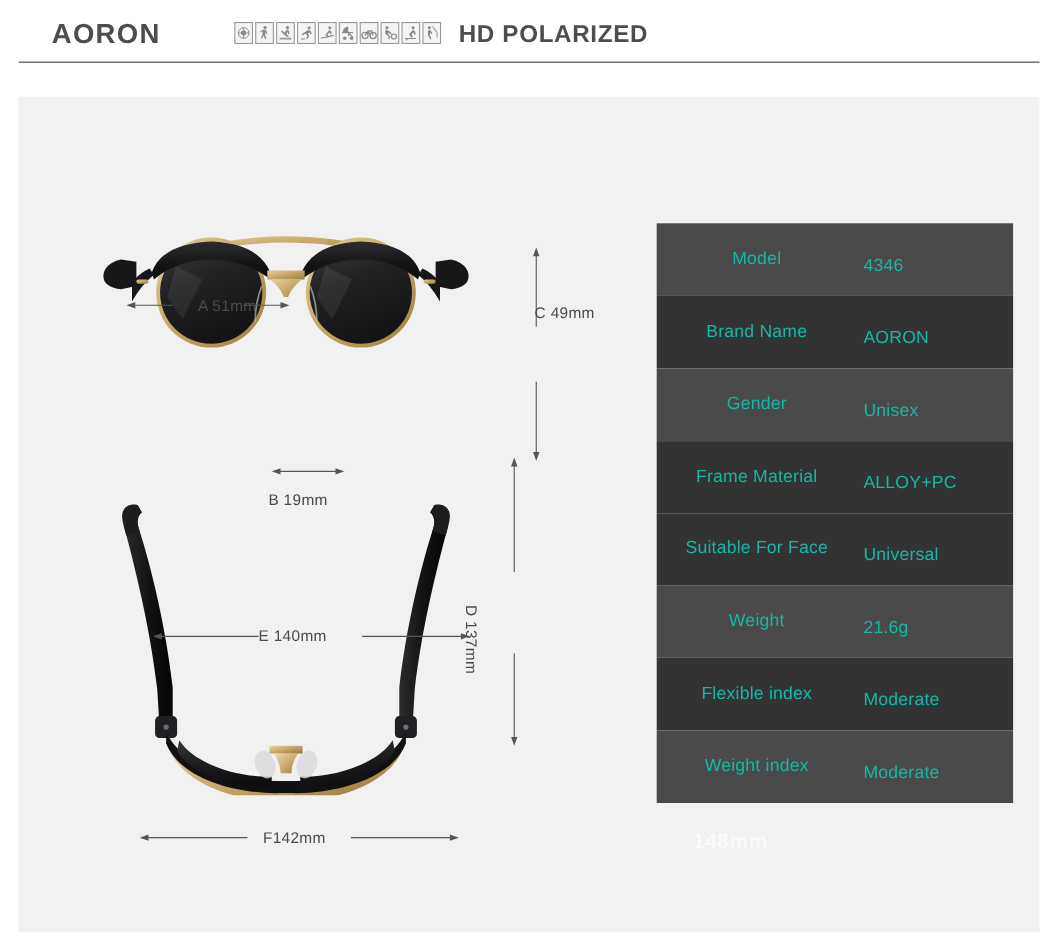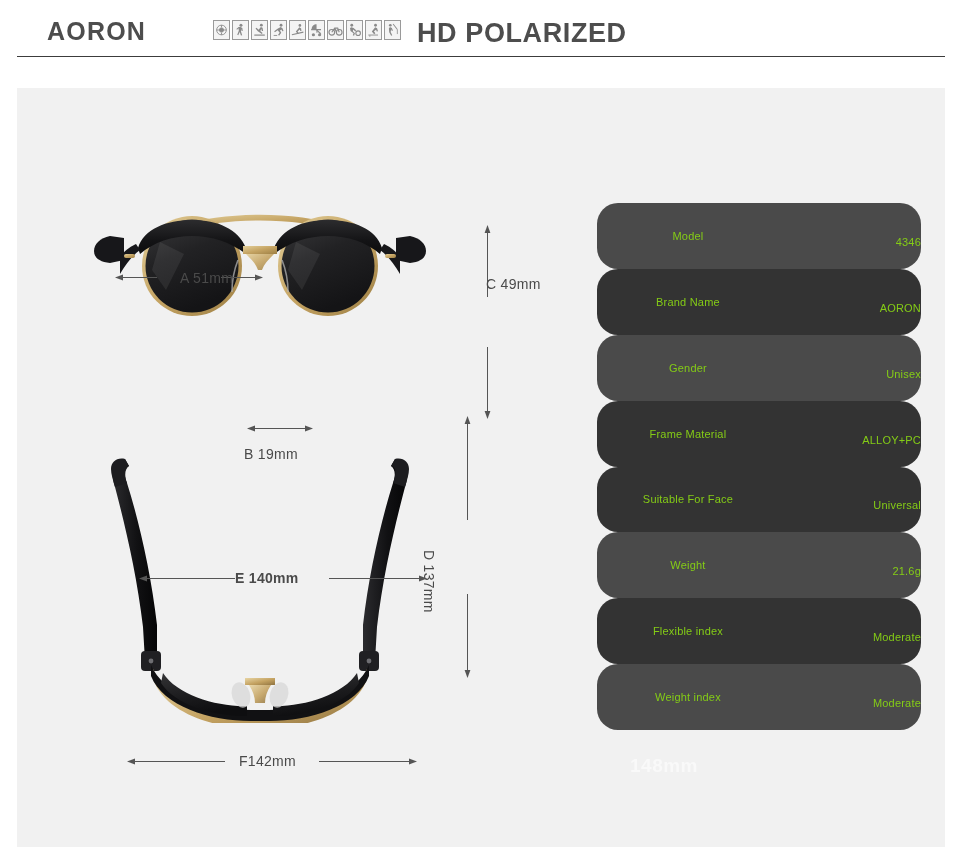--- a/index.html
+++ b/index.html
@@ -20,21 +20,21 @@
     color: #4d4d4d; font-family: "Liberation Sans", sans-serif;
   }
   .icon-strip { position: absolute; left: 213px; top: 20px; display: flex; gap: 2px; }
   .sport-icon {
     width: 17px; height: 20px; border: 1px solid #9a9a9a;
     background: #f4f4f4; position: relative; overflow: hidden;
   }
   .sport-icon svg { display: block; width: 100%; height: 100%; }
   .hd-title {
     position: absolute; left: 417px; top: 18px;
-    font-size: 27px; font-weight: bold; letter-spacing: 0.6px;
+    font-size: 22px; font-weight: bold; letter-spacing: 0.6px;
     color: #4d4d4d;
   }
   .header-rule {
     position: absolute; left: 17px; top: 56px; width: 928px; height: 1px;
     background: #3c3c3c;
   }
 
   
   .panel {
     position: absolute; left: 17px; top: 88px;
@@ -55,30 +55,30 @@
   .product { position: absolute; }
 
   
   .spec-table {
     position: absolute; left: 597px; top: 203px;
     width: 324px; height: 527px;
     display: flex; flex-direction: column;
   }
   .spec-row {
     flex: 1 1 0; display: flex; align-items: center;
-    color: #84cc16; font-size: 11px; border-radius: 21px;
+    color: #14b8a6; font-size: 16px;
   }
   .spec-row.odd  { background: #4a4a4a; }
   .spec-row.even { background: #333333; }
   .spec-key {
     width: 58%; text-align: center; padding-right: 6px;
     letter-spacing: 0.2px;
   }
   .spec-val {
-    width: 42%; text-align: right;
+    width: 42%; text-align: left;
     letter-spacing: 0.2px;
     margin-top: 12px;
   }
   .watermark {
     position: absolute; left: 630px; top: 755px;
     font-size: 19px; color: rgba(255,255,255,0.55);
     letter-spacing: 0.5px; font-weight: bold;
   }
 </style>
 </head>
@@ -342,21 +342,21 @@
     <div class="arrow-h" style="left:122px; top:486px; width:288px;">
       <svg width="288" height="9" viewBox="0 0 288 9">
         <g stroke="#555" stroke-width="1" fill="none">
           <line x1="2" y1="4.5" x2="96" y2="4.5"></line>
           <line x1="190" y1="4.5" x2="285" y2="4.5"></line>
         </g>
         <path d="M0 4.5 L8 1.6 L8 7.4 Z" fill="#555"></path>
         <path d="M288 4.5 L280 1.6 L280 7.4 Z" fill="#555"></path>
       </svg>
     </div>
-    <div class="dim-label" style="left:218px; top:482px; font-weight:bold;">E 140mm</div>
+    <div class="dim-label" style="left:218px; top:482px; font-weight:normal;">E 140mm</div>
 
     <div class="arrow-h" style="left:110px; top:669px; width:290px;">
       <svg width="290" height="9" viewBox="0 0 290 9">
         <g stroke="#555" stroke-width="1" fill="none">
           <line x1="2" y1="4.5" x2="98" y2="4.5"></line>
           <line x1="192" y1="4.5" x2="287" y2="4.5"></line>
         </g>
         <path d="M0 4.5 L8 1.6 L8 7.4 Z" fill="#555"></path>
         <path d="M290 4.5 L282 1.6 L282 7.4 Z" fill="#555"></path>
       </svg>

